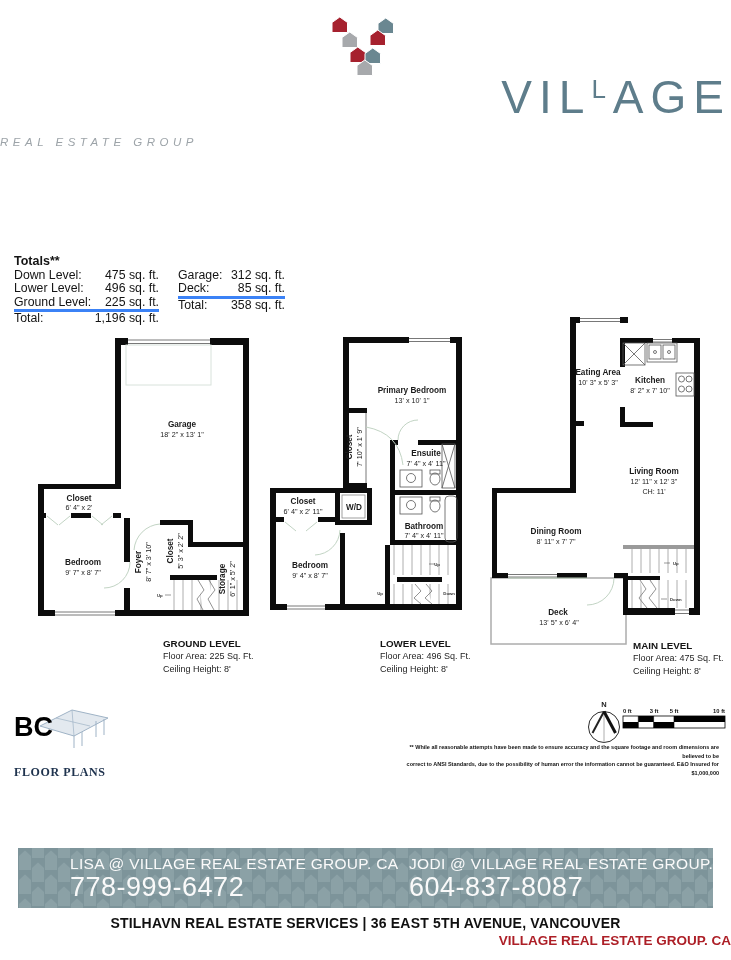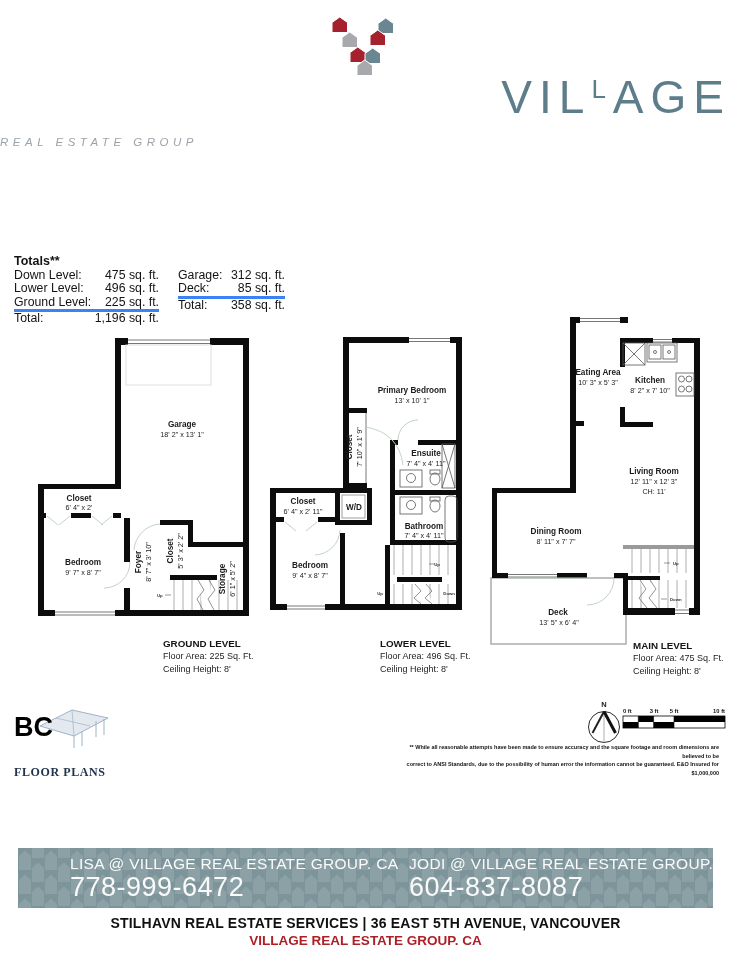--- a/index.html
+++ b/index.html
@@ -43,21 +43,21 @@
   
   .disc{position:absolute;left:389px;top:743px;width:330px;text-align:right;
         font-size:5.5px;font-weight:700;line-height:8.5px;color:#111;}
   
   .banner{position:absolute;left:18px;top:848px;width:695px;height:60px;background:#7D949A;overflow:hidden;}
   .banner .txt{position:absolute;color:#FAFAFA;white-space:nowrap;}
   .b-email{font-size:15.5px;letter-spacing:0.3px;top:7px;}
   .b-phone{font-size:27px;top:24px;letter-spacing:0.5px;}
   .brokerage{position:absolute;left:0;top:915px;width:731px;text-align:center;
              font-size:14px;font-weight:700;color:#101010;letter-spacing:0.2px;}
-  .site{position:absolute;left:0;top:933px;width:731px;text-align:center;
+  .site{position:absolute;left:0;top:933px;width:731px;text-align:right;
         font-size:13.5px;font-weight:700;color:#AD1F27;}
 </style>
 </head>
 <body>
 
 <div id="page">
 
   <svg class="abs" style="left:331px;top:14px" width="68" height="64" viewBox="0 0 68 64">
     <g stroke="#fff" stroke-width="1">
       <path transform="translate(1,3)" d="M0,5.5 L7.75,0 L15.5,5.5 V15.5 H0 Z" fill="#A6212E"></path>

